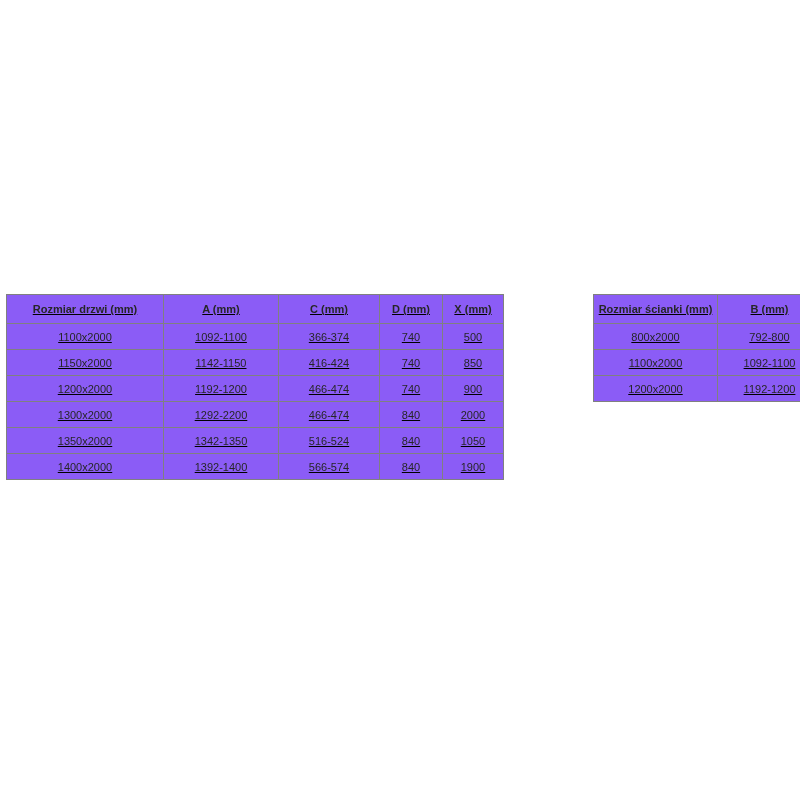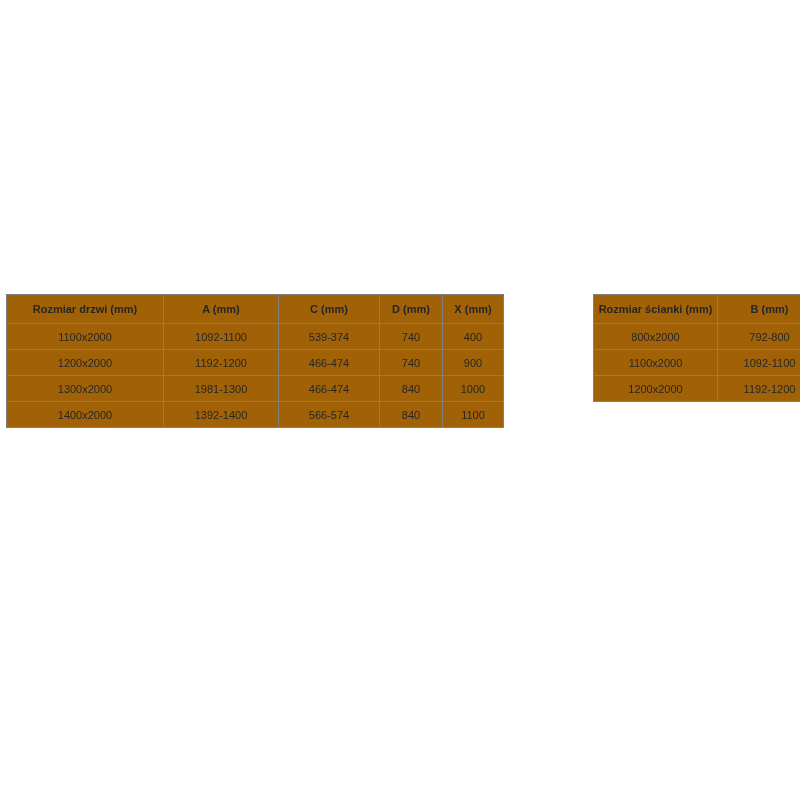--- a/index.html
+++ b/index.html
@@ -12,21 +12,22 @@
     width: 800px;
     height: 800px;
     background: #ffffff;
     font-family: "Liberation Sans", sans-serif;
     overflow: hidden;
   }
   table.spec-table {
     position: absolute;
     border-collapse: collapse;
     table-layout: fixed;
-    background: #a16207;
+    background: #8b5cf6;
+    text-decoration: underline;
   }
   table.spec-table th,
   table.spec-table td {
     border: 1px solid #808080;
     text-align: center;
     vertical-align: middle;
     font-size: 11px;
     color: #262626;
     padding: 0 2px;
     overflow: hidden;
@@ -79,44 +80,58 @@
           <th>A (mm)</th>
           <th>C (mm)</th>
           <th>D (mm)</th>
           <th>X (mm)</th>
         </tr>
     </thead>
     <tbody>
         <tr>
           <td>1100x2000</td>
           <td>1092-1100</td>
-          <td>539-374</td>
+          <td>366-374</td>
           <td>740</td>
-          <td>400</td>
+          <td>500</td>
+        </tr>
+        <tr>
+          <td>1150x2000</td>
+          <td>1142-1150</td>
+          <td>416-424</td>
+          <td>740</td>
+          <td>850</td>
         </tr>
         <tr>
           <td>1200x2000</td>
           <td>1192-1200</td>
           <td>466-474</td>
           <td>740</td>
           <td>900</td>
         </tr>
         <tr>
           <td>1300x2000</td>
-          <td>1981-1300</td>
+          <td>1292-2200</td>
           <td>466-474</td>
           <td>840</td>
-          <td>1000</td>
+          <td>2000</td>
+        </tr>
+        <tr>
+          <td>1350x2000</td>
+          <td>1342-1350</td>
+          <td>516-524</td>
+          <td>840</td>
+          <td>1050</td>
         </tr>
         <tr>
           <td>1400x2000</td>
           <td>1392-1400</td>
           <td>566-574</td>
           <td>840</td>
-          <td>1100</td>
+          <td>1900</td>
         </tr>
       </tbody>
   </table>
 
   <table class="spec-table t-wall">
     <colgroup>
         <col>
         <col>
       </colgroup>
     <thead>

